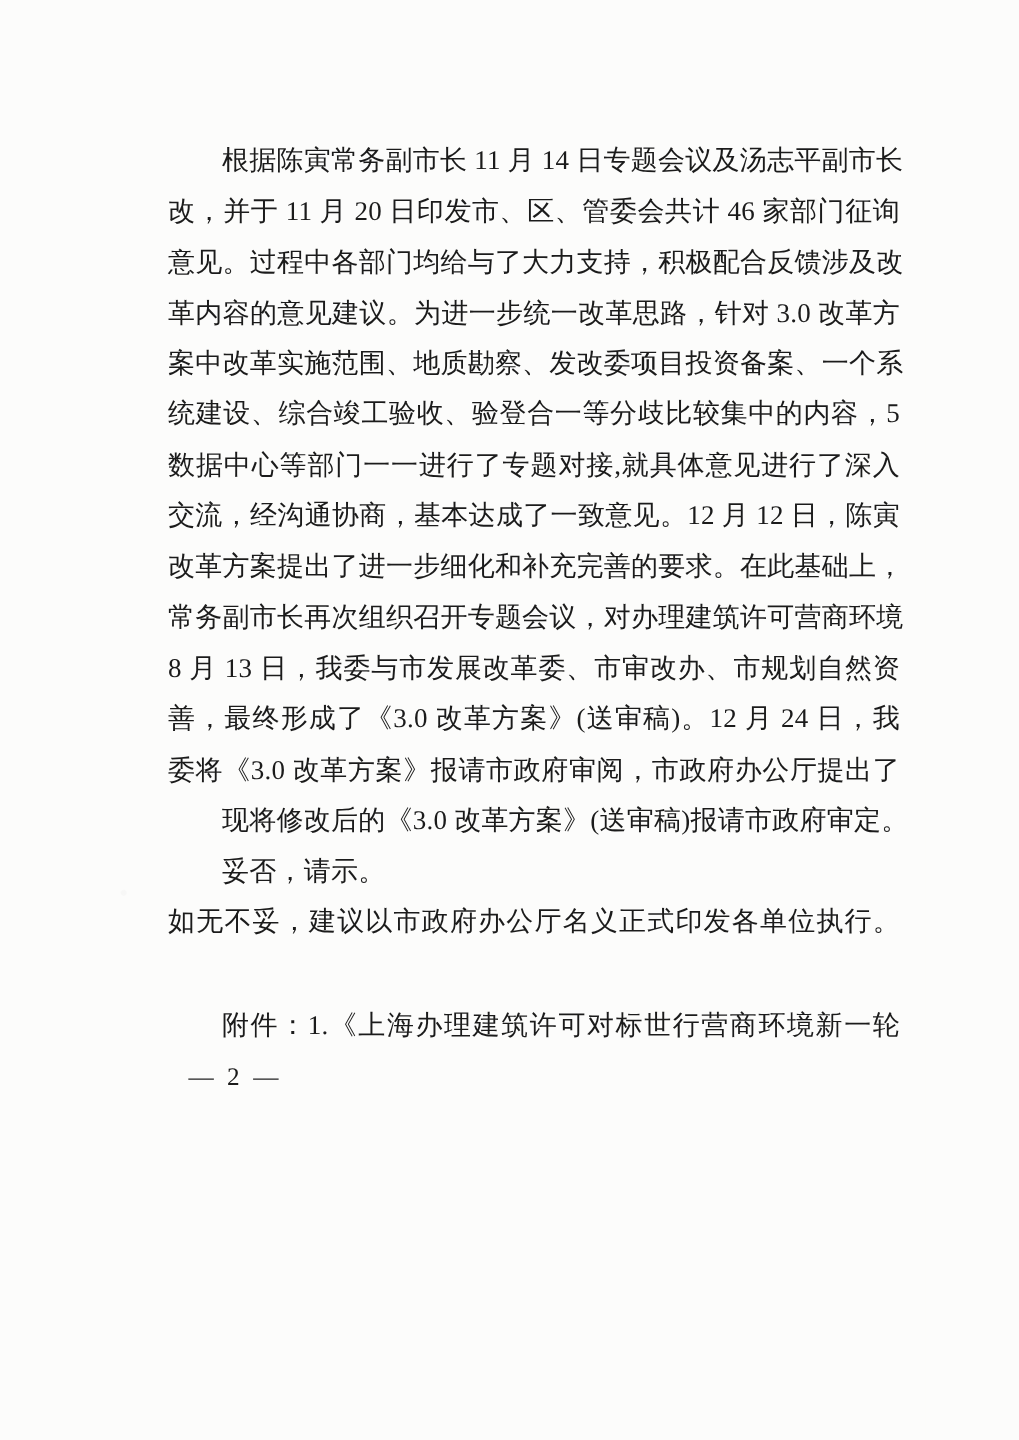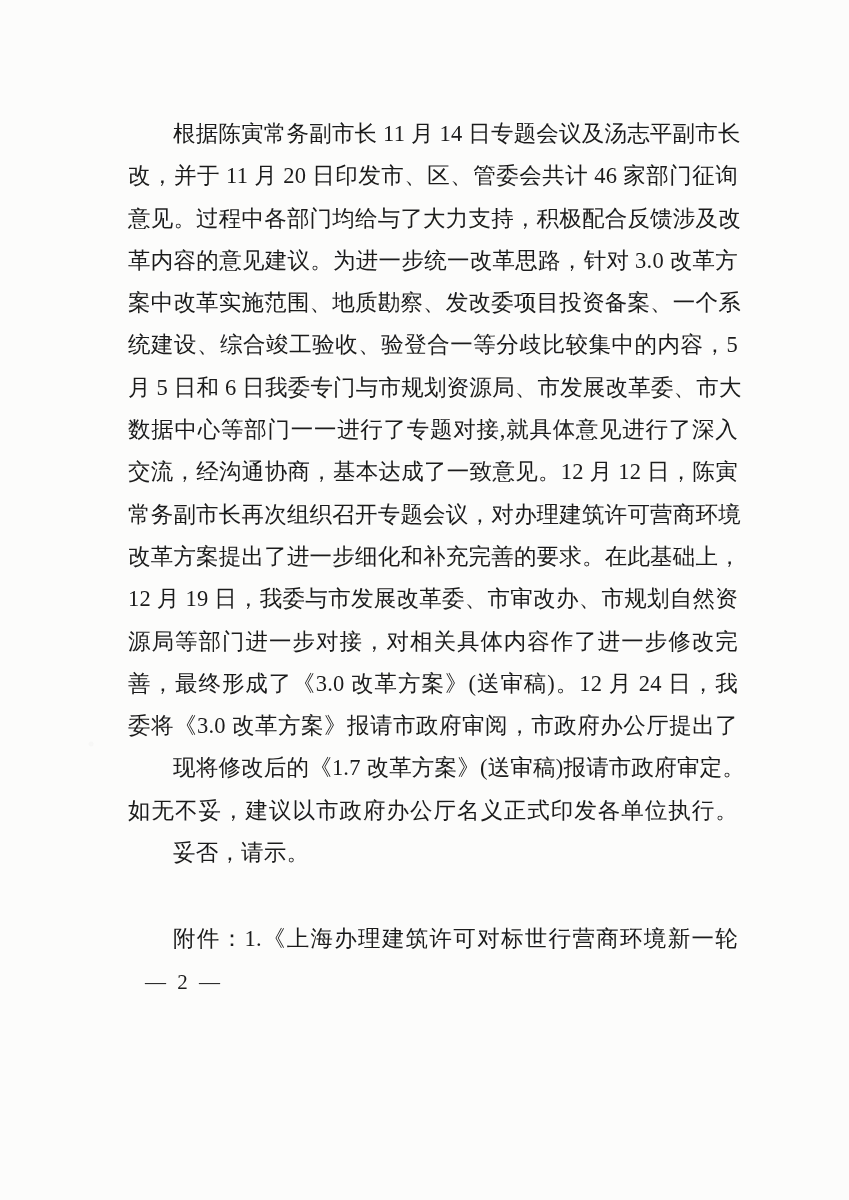--- a/index.html
+++ b/index.html
@@ -9,20 +9,21 @@
     overflow: hidden;
     font-family: "Liberation Serif", "DejaVu Serif", serif;
   }
   .page {
     position: relative;
     width: 759px; height: 1200px;
     background:
       radial-gradient(circle at 88% 14%, rgba(0,0,0,0.02) 0 2px, transparent 3px),
       radial-gradient(circle at 12% 62%, rgba(0,0,0,0.02) 0 2px, transparent 3px),
       var(--paper-color, #fcfcfb);
+    margin-left: 12px;
   }
   .text-block {
     position: absolute;
     left: 128px; top: 113px;
     width: 610px;
     color: var(--text-color, #1b1b1b);
   }
   .line {
     height: 42.3px;
     line-height: 42.3px;
@@ -50,29 +51,27 @@
 
 <div class="page">
   <div class="text-block">
 
     <div class="line indent">根据陈寅常务副市长 11 月 14 日专题会议及汤志平副市长</div>
       <div class="line">改，并于 11 月 20 日印发市、区、管委会共计 46 家部门征询</div>
       <div class="line">意见。过程中各部门均给与了大力支持，积极配合反馈涉及改</div>
       <div class="line">革内容的意见建议。为进一步统一改革思路，针对 3.0 改革方</div>
       <div class="line">案中改革实施范围、地质勘察、发改委项目投资备案、一个系</div>
       <div class="line">统建设、综合竣工验收、验登合一等分歧比较集中的内容，5</div>
-      <div class="line">月 5 日和 6 日我委专门与市规划资源局、市发展改革委、市大</div>
       <div class="line">数据中心等部门一一进行了专题对接,就具体意见进行了深入</div>
       <div class="line">交流，经沟通协商，基本达成了一致意见。12 月 12 日，陈寅</div>
+      <div class="line">改革方案提出了进一步细化和补充完善的要求。在此基础上，</div>
       <div class="line">常务副市长再次组织召开专题会议，对办理建筑许可营商环境</div>
-      <div class="line">改革方案提出了进一步细化和补充完善的要求。在此基础上，</div>
-      <div class="line">12 月 19 日，我委与市发展改革委、市审改办、市规划自然资</div>
-      <div class="line">源局等部门进一步对接，对相关具体内容作了进一步修改完</div>
+      <div class="line">8 月 13 日，我委与市发展改革委、市审改办、市规划自然资</div>
       <div class="line">善，最终形成了《3.0 改革方案》(送审稿)。12 月 24 日，我</div>
       <div class="line">委将《3.0 改革方案》报请市政府审阅，市政府办公厅提出了</div>
-      <div class="line indent">现将修改后的《1.7 改革方案》(送审稿)报请市政府审定。</div>
+      <div class="line indent">现将修改后的《3.0 改革方案》(送审稿)报请市政府审定。</div>
+      <div class="line indent no-stretch">妥否，请示。</div>
       <div class="line">如无不妥，建议以市政府办公厅名义正式印发各单位执行。</div>
-      <div class="line indent no-stretch">妥否，请示。</div>
       <div class="spacer"></div>
       <div class="line indent">附件：1.《上海办理建筑许可对标世行营商环境新一轮</div>
       <div class="page-number">— 2 —</div>
   </div>
 </div>
 
 </body></html>

